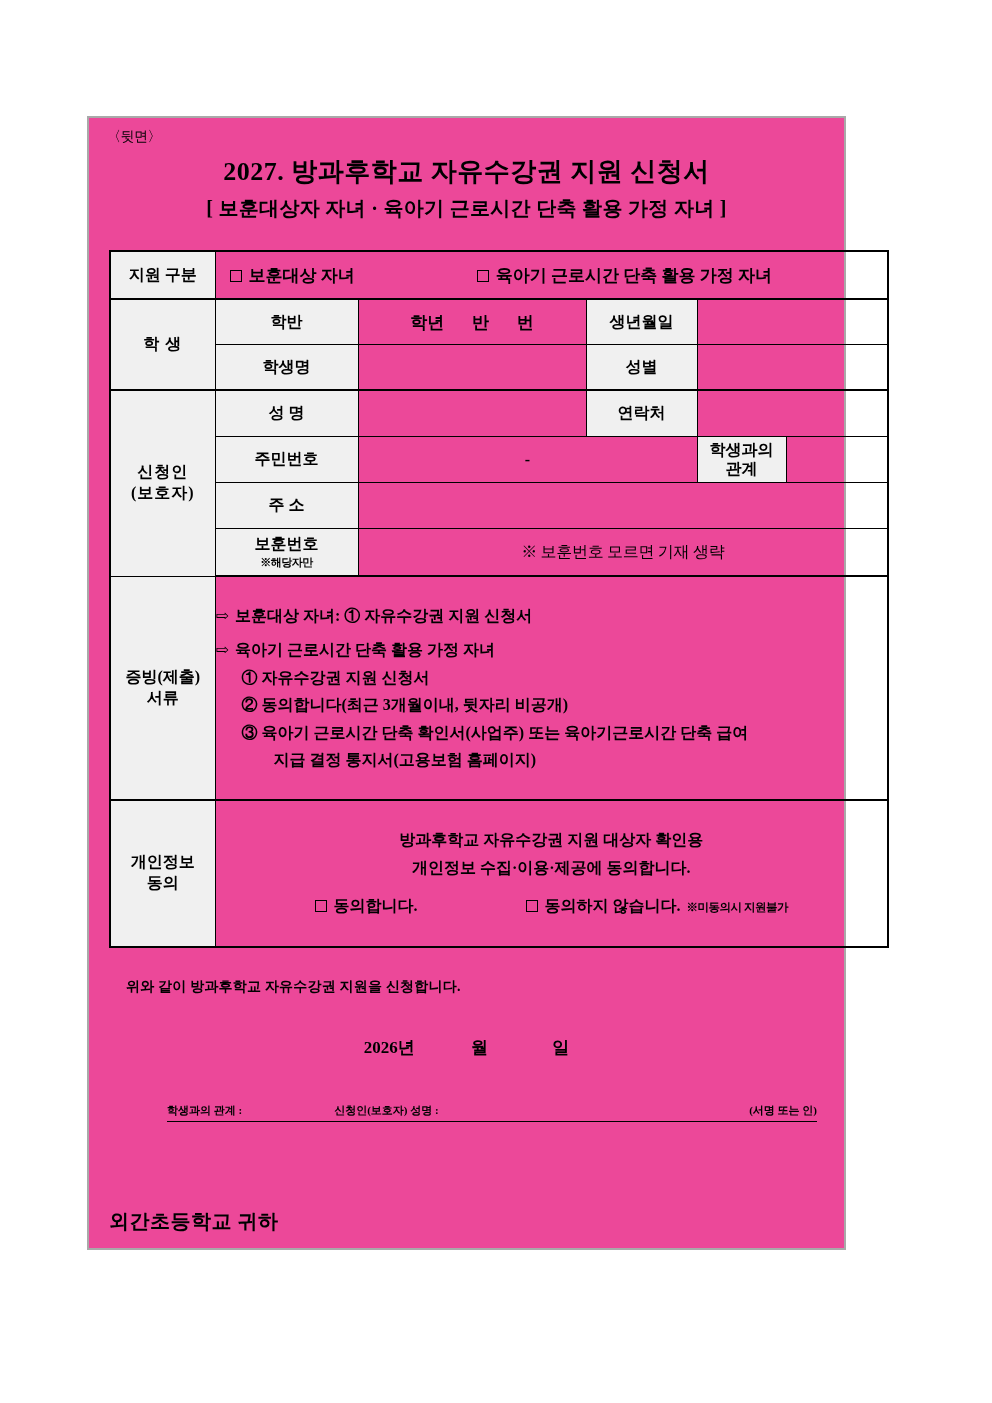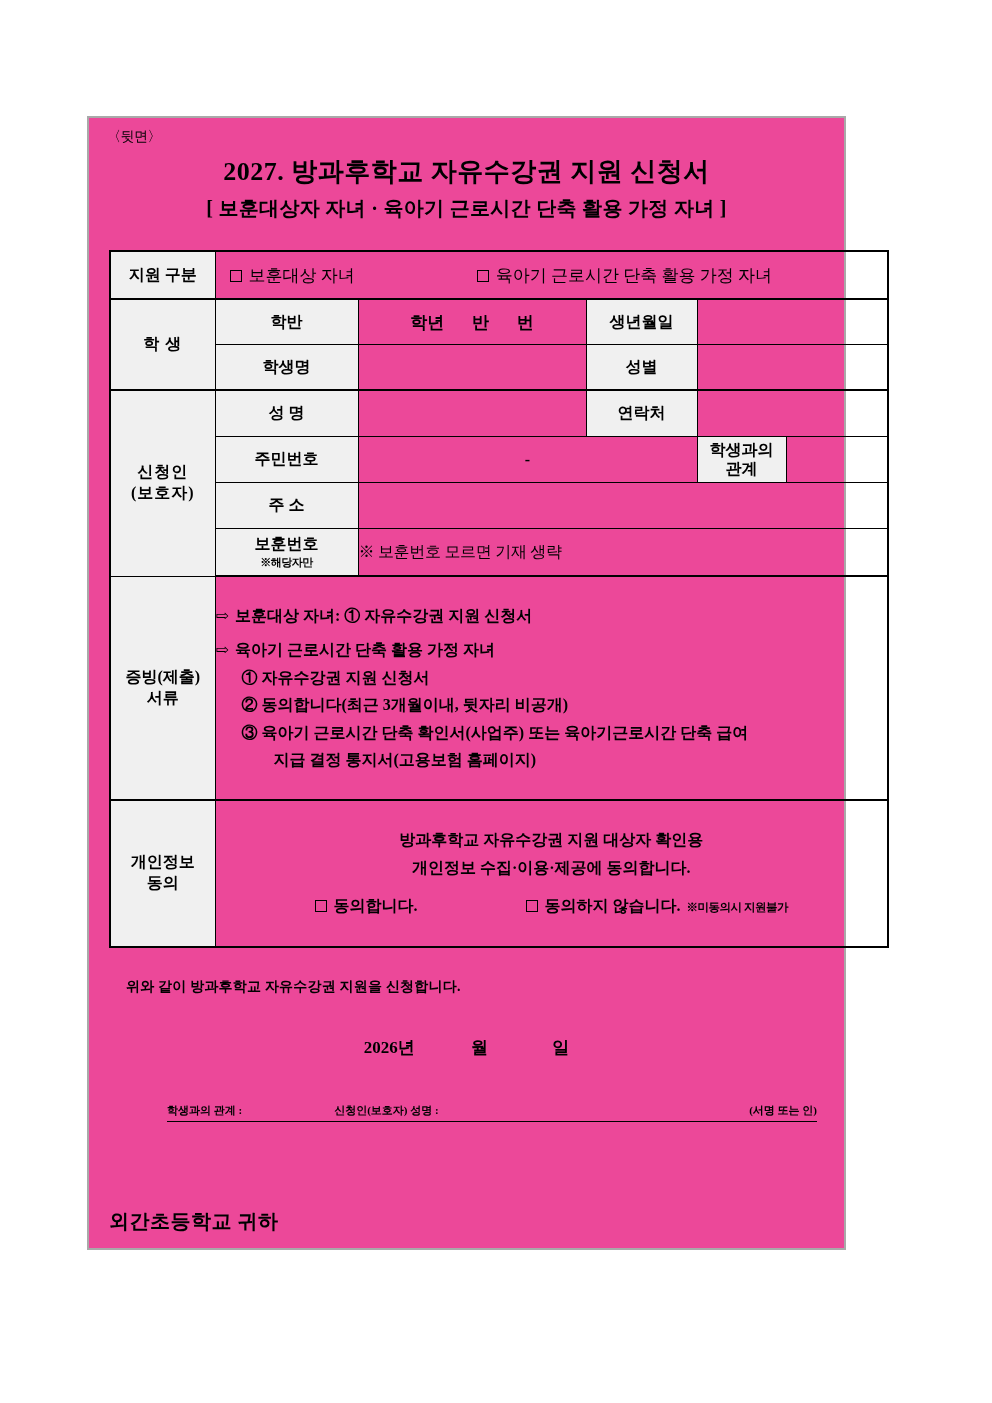--- a/index.html
+++ b/index.html
@@ -92,40 +92,40 @@
     margin-right: 7px;
     vertical-align: -1px;
     box-sizing: border-box;
   }
   .support-row-inner {
     display: flex;
     align-items: center;
     padding-left: 14px;
     height: 100%;
     font-size: 17px;
-    font-weight: normal;
+    font-weight: bold;
   }
   .support-opt { white-space: nowrap; }
   .support-opt.second { margin-left: 122px; }
 
   .spread3 {
     display: flex;
     justify-content: space-around;
     align-items: center;
     padding: 0 38px;
     font-size: 17px;
     font-weight: bold;
   }
   .dash-cell {
     text-align: center;
     font-size: 17px;
     font-weight: bold;
   }
   .note-right {
-    text-align: left;
+    text-align: center;
     font-size: 12px;
     padding-right: 1px;
     letter-spacing: -0.3px;
     border-radius: 8px;
   }
   .tiny-lbl {
     background: #f0f0f0;
     text-align: center;
     font-weight: bold;
     font-size: 14px;

